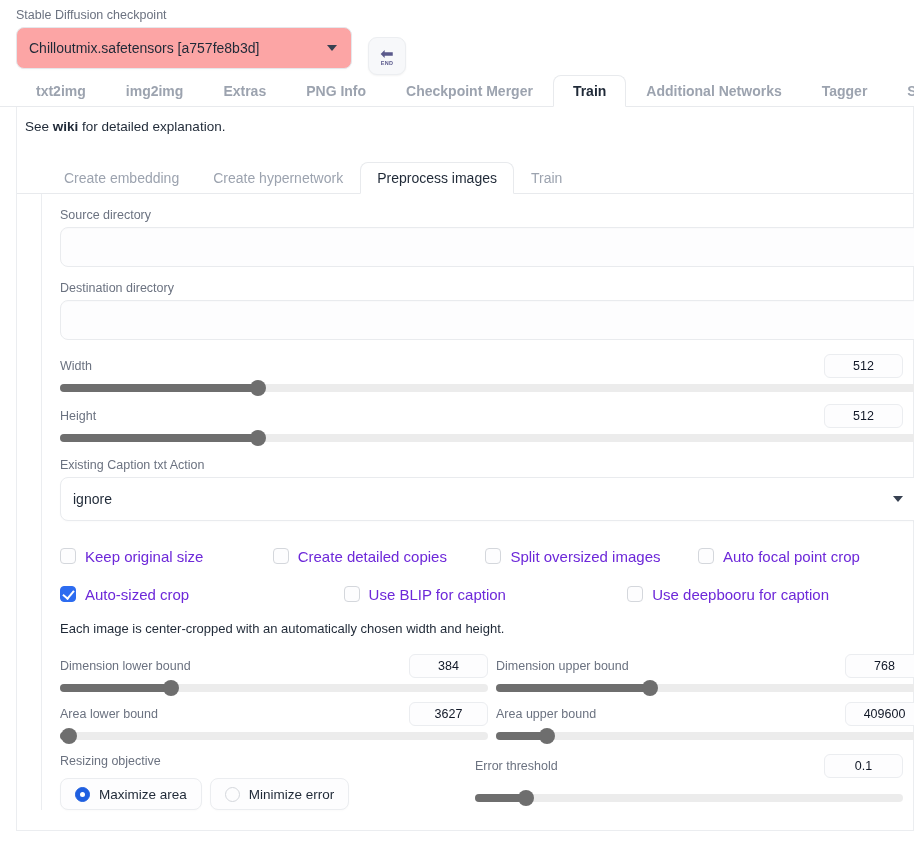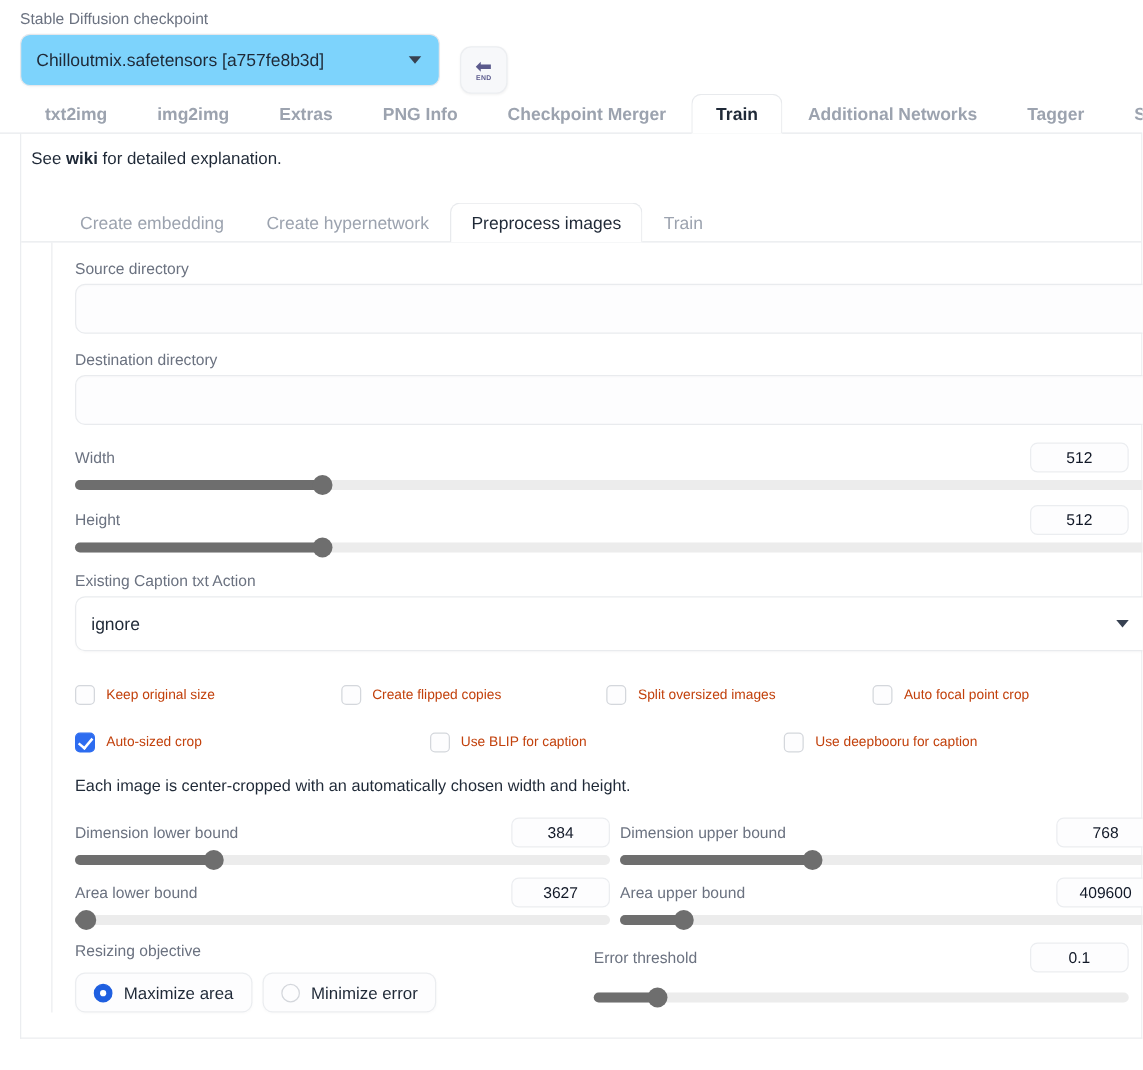--- a/index.html
+++ b/index.html
@@ -14,21 +14,21 @@
 
   
   .ckpt-wrap { padding: 8px 0 0 16px; }
   .ckpt-label {
     font-size: 12.5px; color: #6b7280; margin-bottom: 5px; line-height: 14px;
   }
   .ckpt-row { display: flex; align-items: flex-start; gap: 16px; }
   .ckpt-select {
     width: 336px; height: 42px;
     border: 1px solid #e5e7eb; border-radius: 8px;
-    background: #7dd3fc;
+    background: #fca5a5;
     display: flex; align-items: center; padding: 4px 12px;
     font-size: 14px; color: #1f2937;
     box-shadow: 0 1px 2px rgba(0,0,0,0.02);
     position: relative;
   }
   .ckpt-select .caret {
     position: absolute; right: 14px; top: 50%;
     transform: translateY(-50%);
     width: 0; height: 0;
     border-left: 5px solid transparent;
@@ -192,21 +192,21 @@
   .cb.checked {
     background: #2d6cf0; border-color: #2d6cf0;
   }
   .cb.checked::after {
     content: "";
     position: absolute; left: 4px; top: 1px;
     width: 5px; height: 9px;
     border-right: 2px solid #fff; border-bottom: 2px solid #fff;
     transform: rotate(40deg);
   }
-  .cb-label { font-size: 11px; color: #c2410c; margin-left: 9px; white-space: nowrap; }
+  .cb-label { font-size: 15px; color: #6d28d9; margin-left: 9px; white-space: nowrap; }
 
   .hint {
     font-size: 13px; color: #1f2937; margin: 14px 0 18px 0;
   }
 
   
   .duo { display: flex; gap: 8px; margin-bottom: 10px; }
   .duo .col { width: 428px; }
   .duo .slider-head { margin-bottom: 6px; }
   .duo .track { width: 428px; }
@@ -346,21 +346,21 @@
       </div>
     </div>
 
     <div class="cbrow" id="cbrow1">
         <div class="cb-item" style="width: 218px;">
           <span class="cb"></span>
           <span class="cb-label">Keep original size</span>
         </div>
         <div class="cb-item" style="width: 218px;">
           <span class="cb"></span>
-          <span class="cb-label">Create flipped copies</span>
+          <span class="cb-label">Create detailed copies</span>
         </div>
         <div class="cb-item" style="width: 218px;">
           <span class="cb"></span>
           <span class="cb-label">Split oversized images</span>
         </div>
         <div class="cb-item" style="width: 210px;">
           <span class="cb"></span>
           <span class="cb-label">Auto focal point crop</span>
         </div>
       </div>

